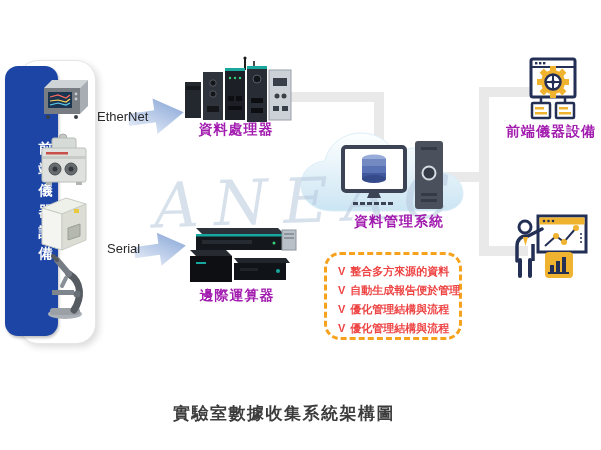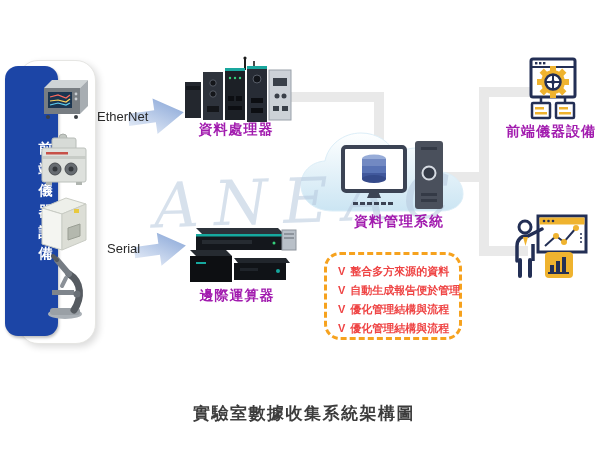--- a/index.html
+++ b/index.html
@@ -55,21 +55,21 @@
   .bd-label{left:514px;top:287px;width:76px;}
 
   
   .checklist{left:324px;top:252px;width:138px;height:88px;border:3px dashed #f6a21e;
              border-radius:16px;z-index:6;box-sizing:border-box;background:#fff;}
   .checklist ul{list-style:none;margin:7px 0 0 0;padding:0 0 0 11px;}
   .checklist li{font-size:11px;line-height:19px;color:#ef4444;font-weight:600;white-space:nowrap;}
   .checklist .mark{margin-right:5px;}
 
   
-  .title{left:154px;top:402px;width:300px;text-align:center;font-size:17px;font-weight:bold;
+  .title{left:134px;top:402px;width:300px;text-align:center;font-size:17px;font-weight:bold;
          color:#3c3c3c;letter-spacing:1.5px;z-index:6;}
 </style>
 </head>
 <body>
 
 <div class="canvas">
 
   <div class="abs watermark">ANEAC</div>
 
   <div class="abs conn conn-a-h"></div>

